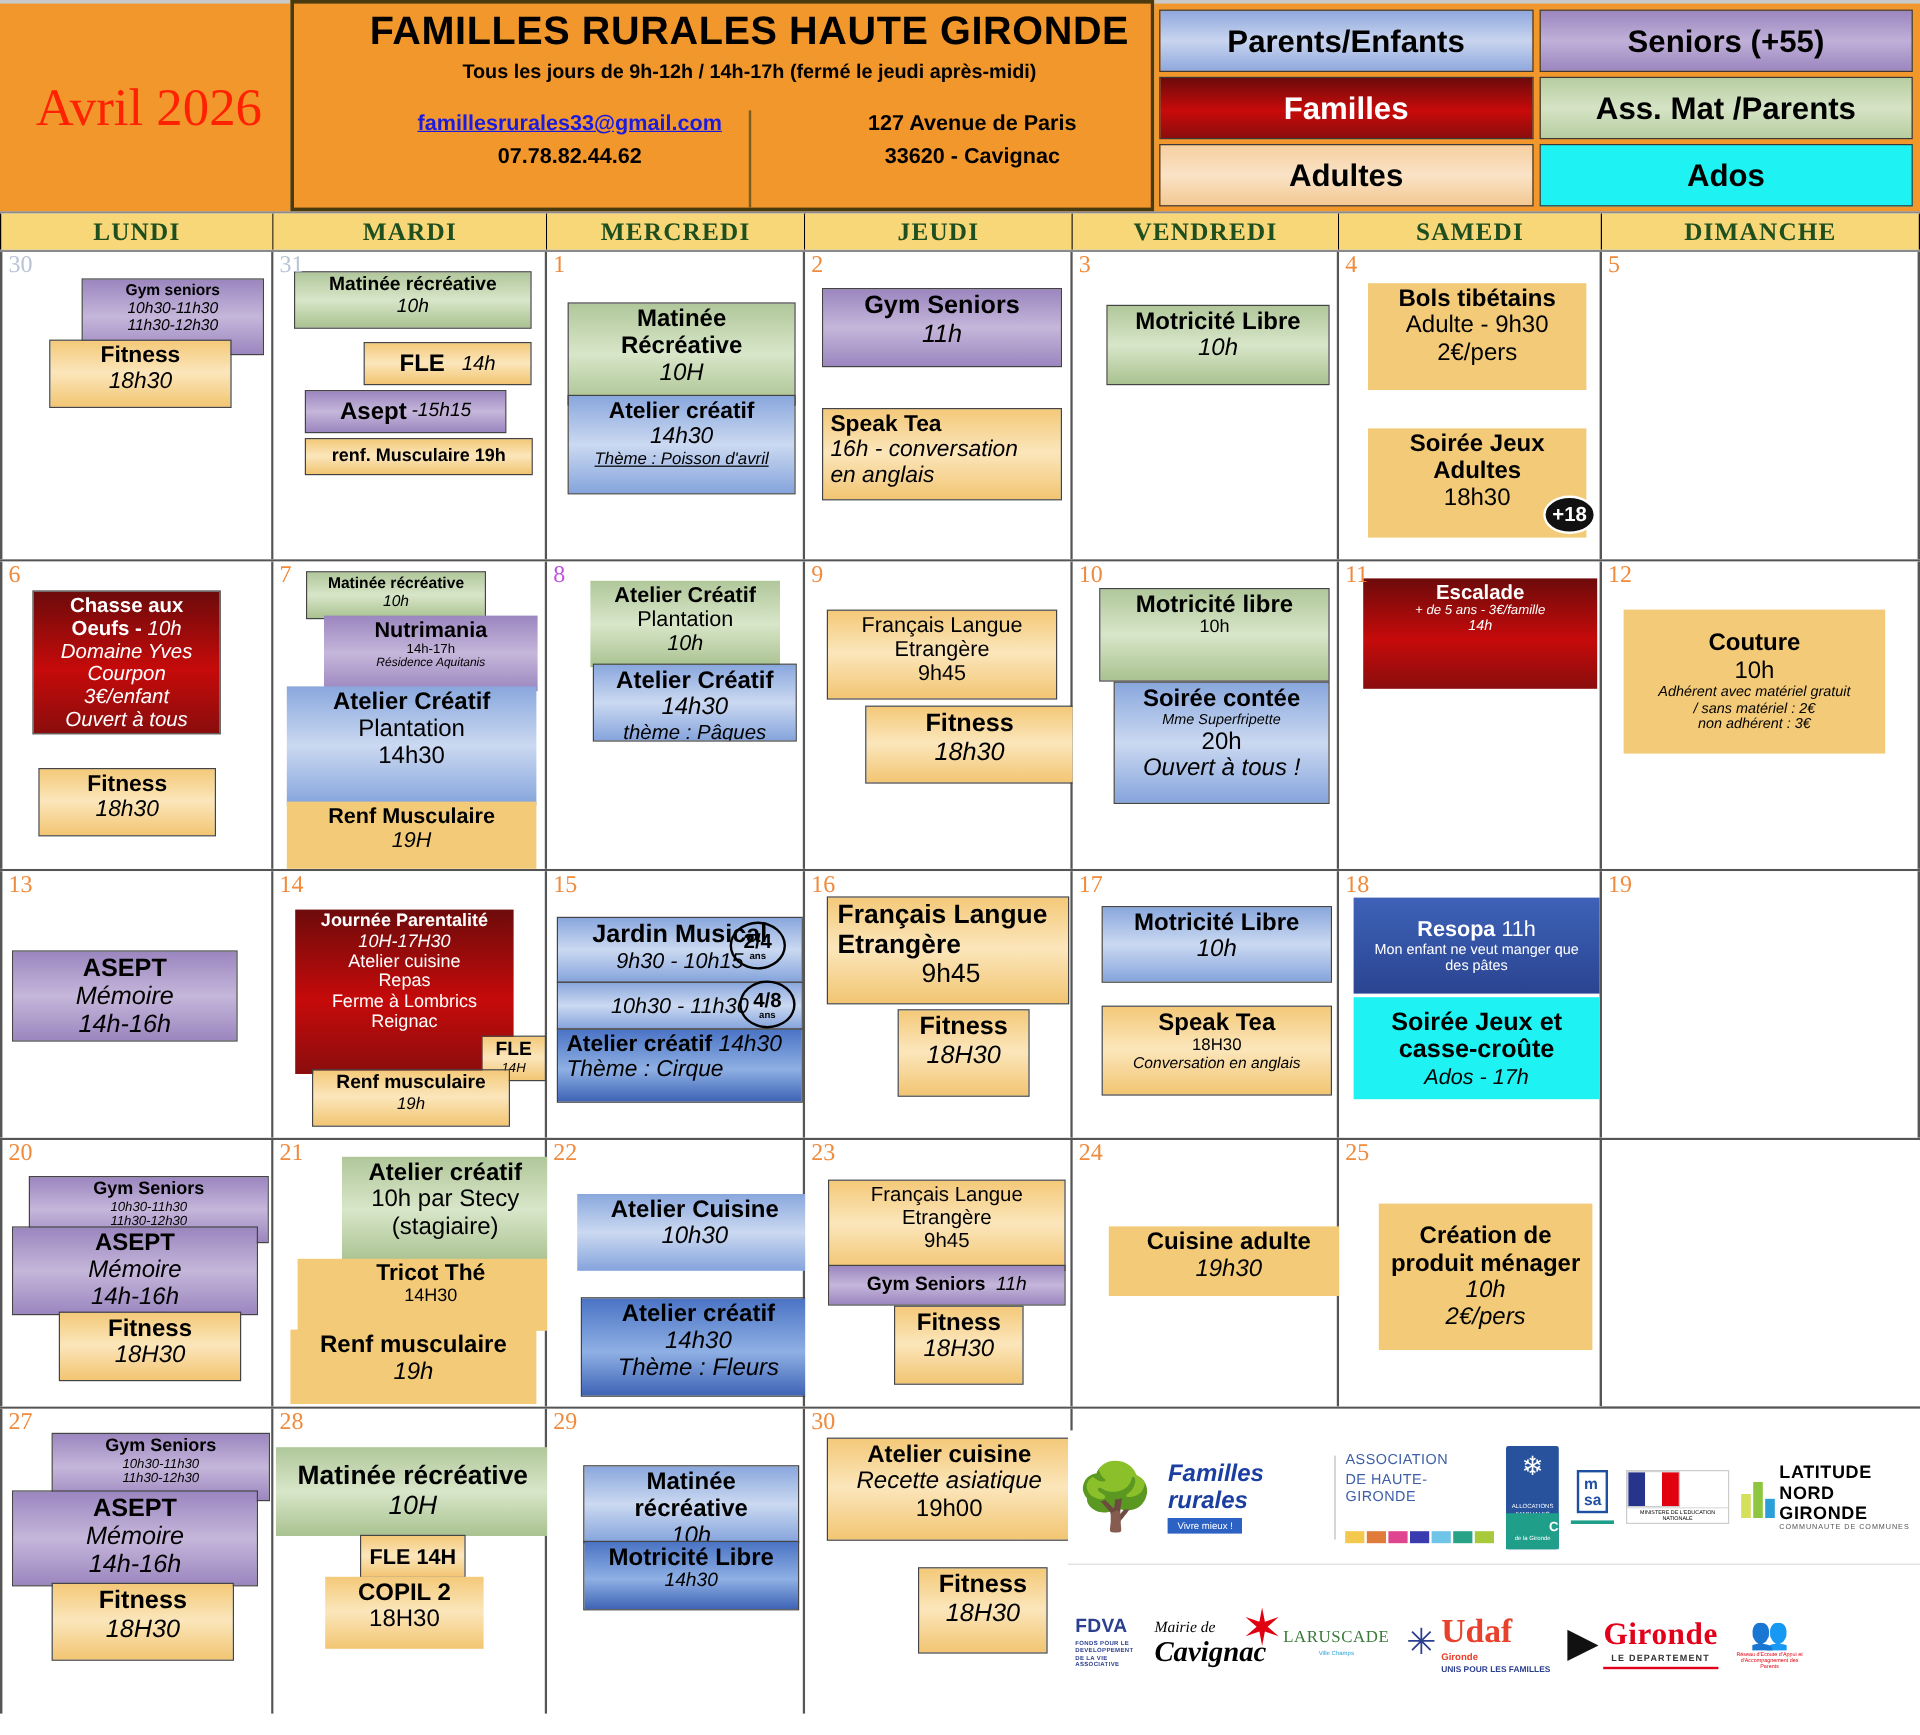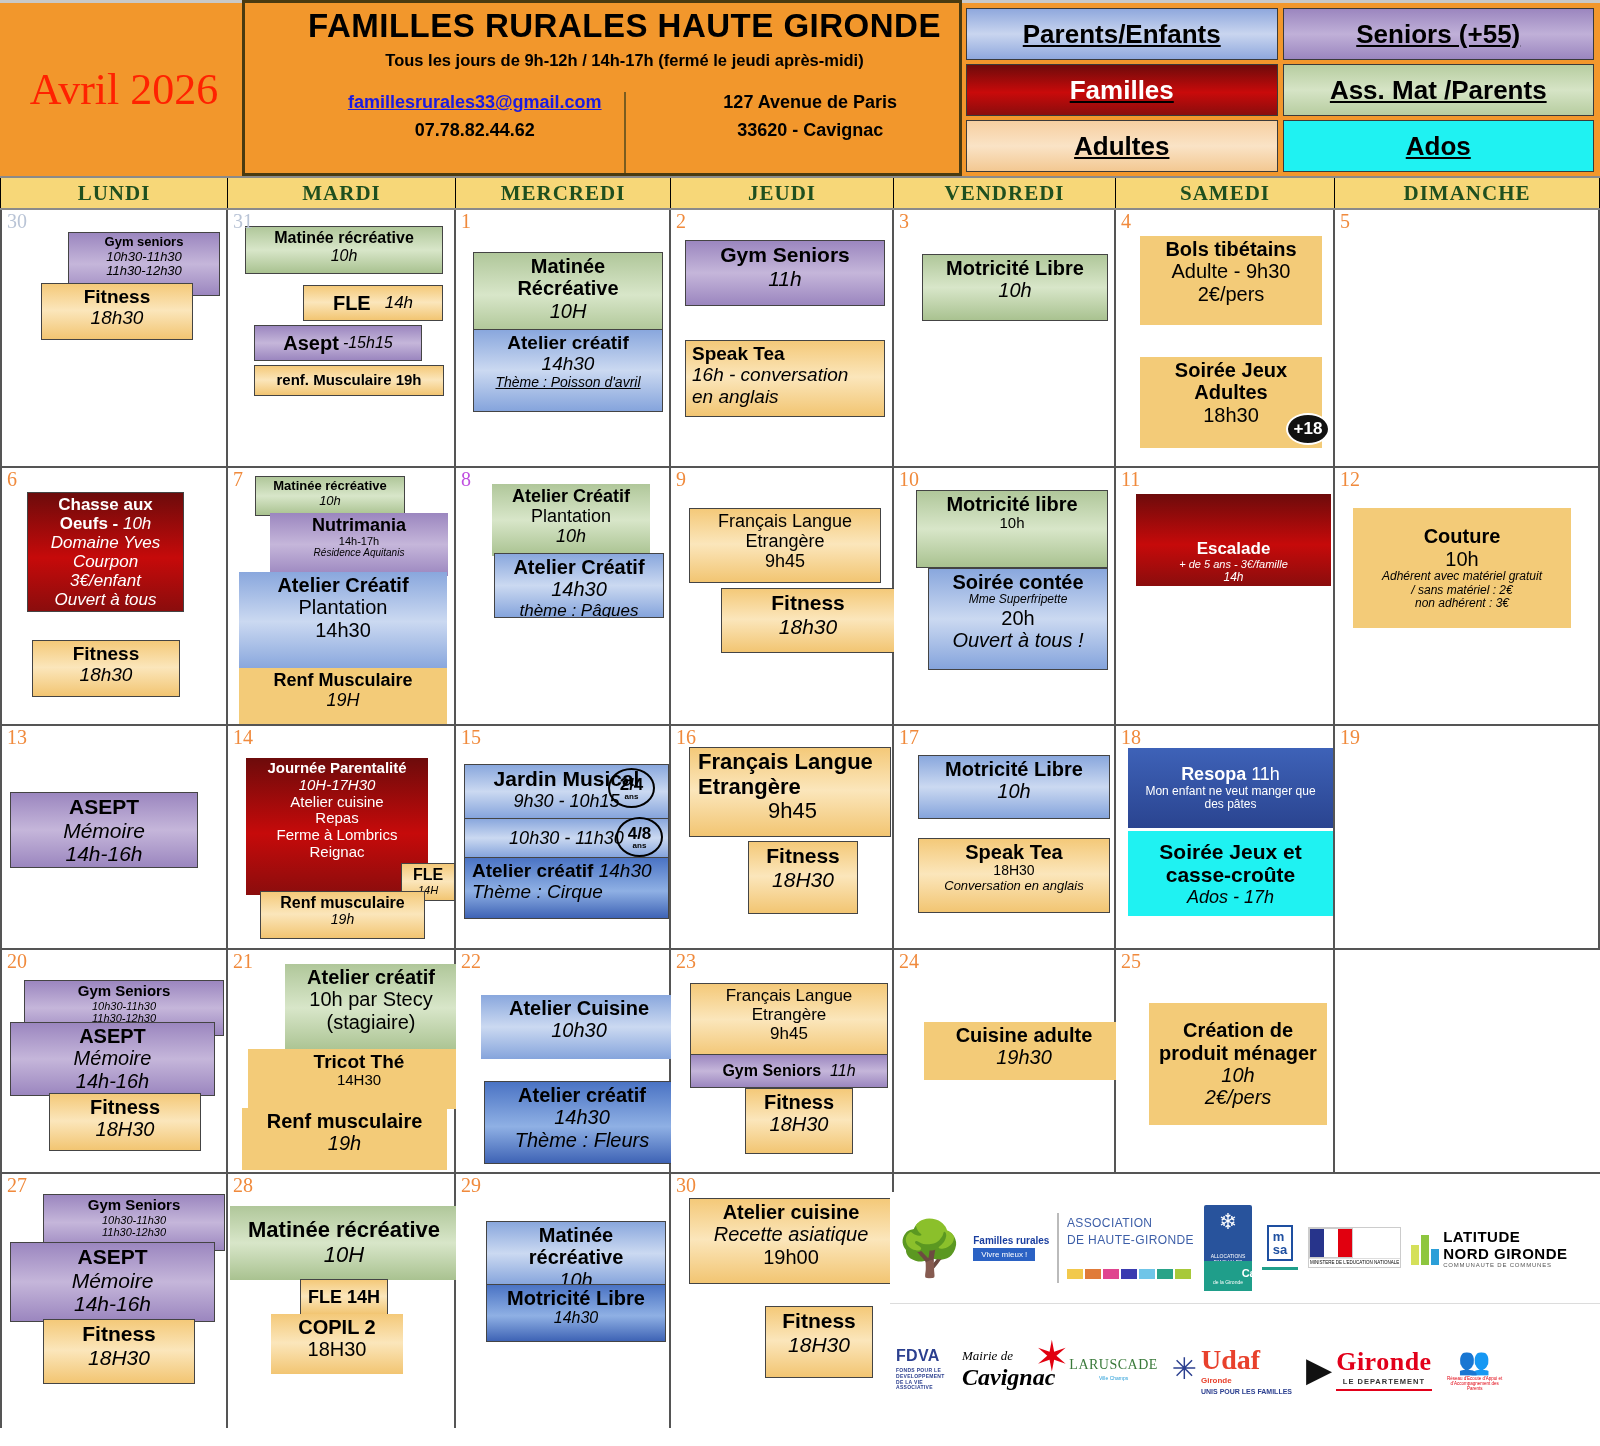--- a/index.html
+++ b/index.html
@@ -95,21 +95,21 @@
 
   .legend-cell {
     flex: 1;
     background: #f2972c;
     padding: 5px 6px 4px 4px;
     display: flex;
     flex-direction: column;
     gap: 4px;
     border-top: 3px solid #c9c9c9;
   }
-  .legend-row { display: flex; gap: 5px; flex: 1; text-decoration: underline; }
+  .legend-row { display: flex; gap: 5px; flex: 1; }
   .legend-box {
     flex: 1;
     border: 1.5px solid #3a3a3a;
     display: flex;
     align-items: center;
     justify-content: center;
     font-size: 26px;
     font-weight: bold;
     color: #000;
     white-space: nowrap;
@@ -240,21 +240,21 @@
     border-bottom: 1.5px solid #dcdcdc;
   }
   .logo-band2 {
     display: flex;
     align-items: center;
     gap: 14px;
     height: 130px;
     padding: 0 6px;
   }
   .lgtxt { font-size: 9px; font-weight: bold; color: #2b3f8f; line-height: 1.15; letter-spacing: .3px;}
-  .lg-fr-title { font-size: 10px; font-weight: bold; color:#1b3fa0; font-family:"Liberation Sans",sans-serif; }
+  .lg-fr-title { font-size: 20px; font-weight: bold; color:#1b3fa0; font-family:"Liberation Sans",sans-serif;font-style:italic; }
   .lg-sub { font-size: 9.5px; color:#3d5fa8; letter-spacing:.4px;}
   .cafbox { width:48px; height:86px; background:#28539c; position:relative; border-radius:2px;}
   .cafbox .cafgreen { position:absolute; bottom:0; left:0; right:0; height:30px; background:#1f9e8a; display:flex; align-items:center; justify-content:center; flex-direction:column;}
   .cafbox .caftxt { color:#fff; font-size:11px; font-weight:bold;margin-left:45px;}
   .cafbox .caftxt2 { color:#fff; font-size:5px;}
   .cafbox .flower { position:absolute; top:6px; left:0; right:0; text-align:center; color:#fff; font-size:22px; line-height:1;}
   .frflag { width:44px; height:30px; display:flex; border:1px solid #ccc;}
   .frflag i { flex:1; display:block;}
   .fr-b { background:#27348b; }
   .fr-w { background:#fff; }
@@ -487,21 +487,21 @@
       <div class="ev c-parents" style="left:34px;top:100px;width:180px;height:102px;font-size:20px">
         <div class="t1">Soirée contée</div>
         <div class="t2" style="font-size:12px">Mme Superfripette</div>
         <div class="t3">20h</div>
         <div class="t2">Ouvert à tous !</div>
       </div>
     </div>
 
     <div class="day" style="width:219px">
       <div class="daynum">11</div>
-      <div class="ev c-familles noborder" style="left:20px;top:26px;width:195px;height:92px;font-size:17px;display:flex;flex-direction:column;justify-content:flex-end">
+      <div class="ev c-familles noborder" style="left:20px;top:14px;width:195px;height:92px;font-size:17px;display:flex;flex-direction:column;justify-content:flex-start">
         <div class="t1">Escalade</div>
         <div class="t2" style="font-size:11px">+ de 5 ans  -  3€/famille</div>
         <div class="t2" style="font-size:12px">14h</div>
       </div>
     </div>
 
     <div class="day" style="width:265px;border-right:2px solid #555">
       <div class="daynum">12</div>
       <div class="ev c-adultes-flat noborder" style="left:18px;top:40px;width:218px;height:120px;font-size:20px;display:flex;flex-direction:column;justify-content:center">
         <div class="t1">Couture</div>

